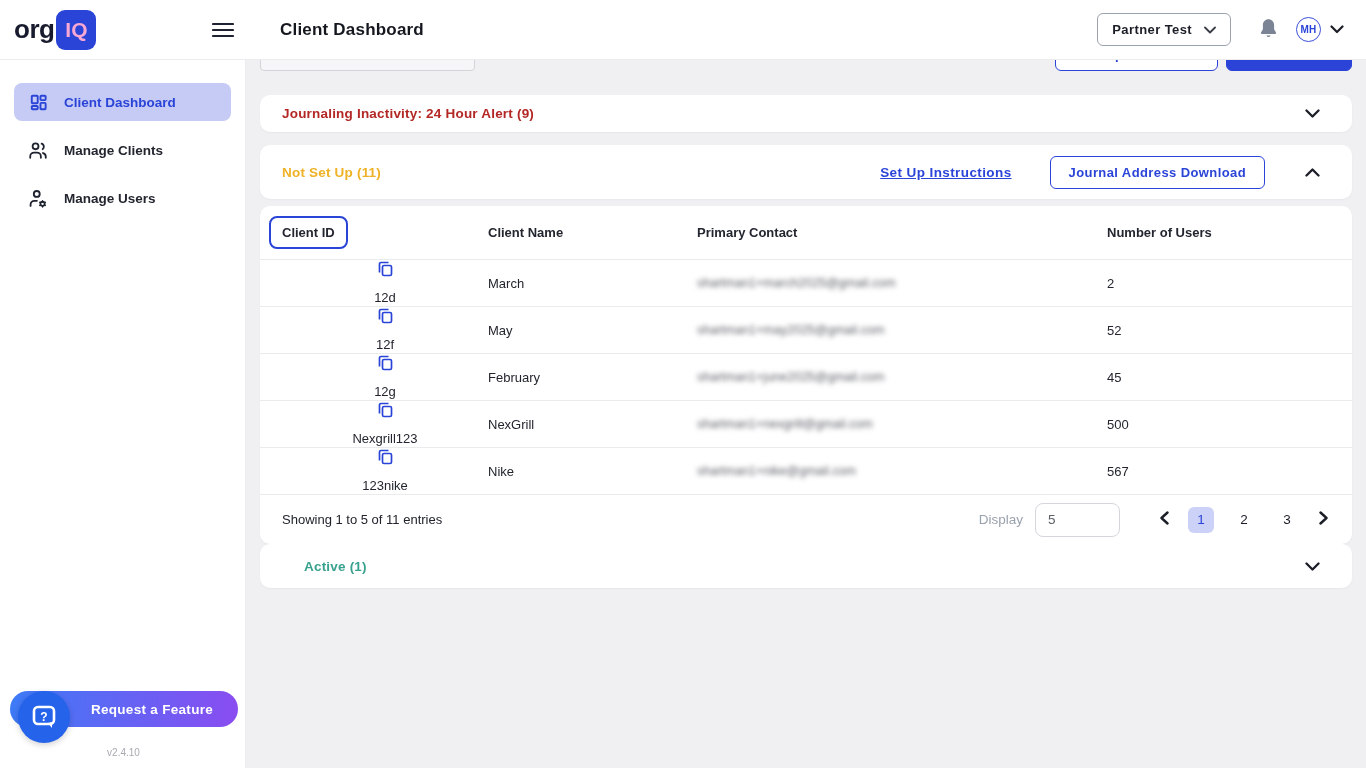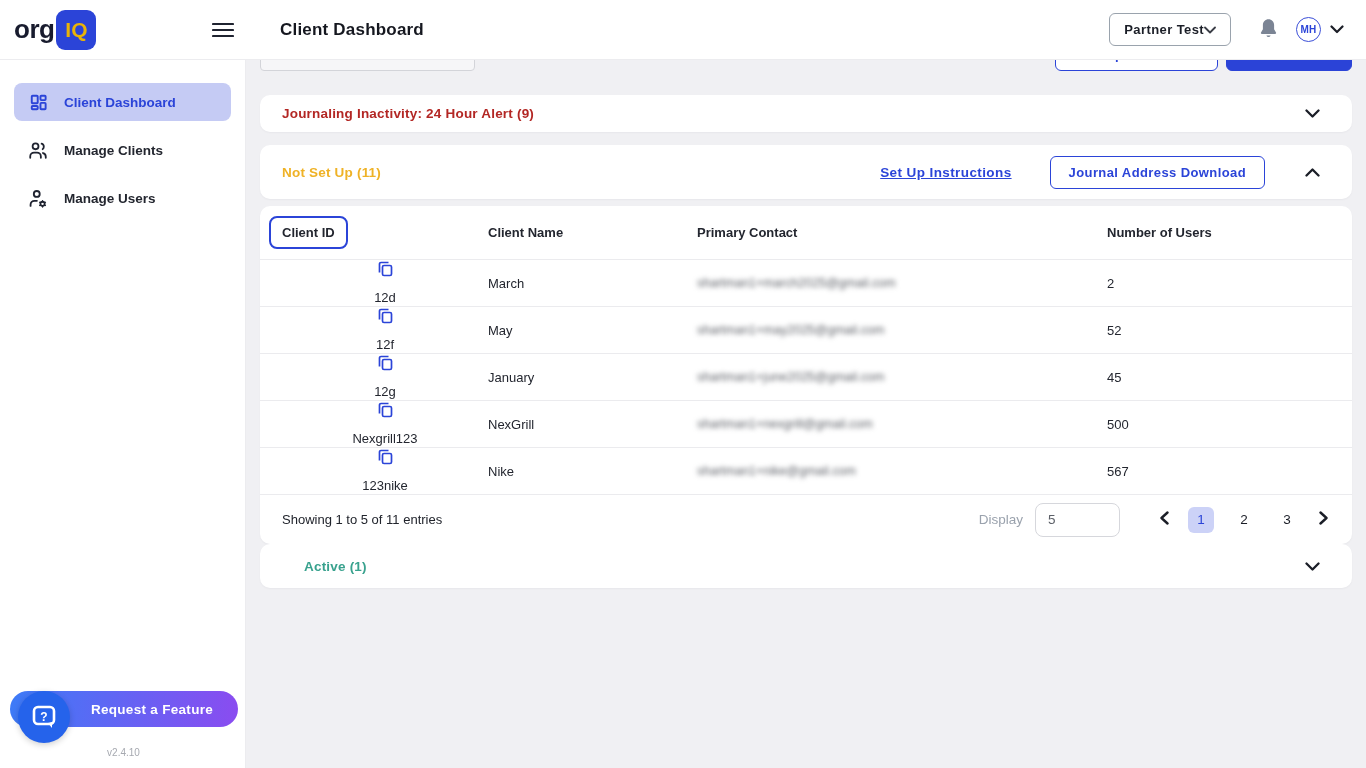--- a/index.html
+++ b/index.html
@@ -10,28 +10,28 @@
   .top-header {
     position:fixed; top:0; left:0; width:1366px; height:60px;
     background:#ffffff; display:flex; align-items:center; z-index:20;
     border-bottom:1px solid #ececef;
   }
   .logo { display:flex; align-items:center; margin-left:14px; width:110px; }
   .logo-org { font-size:26px; font-weight:700; color:#181b2e; letter-spacing:-0.5px; }
   .logo-iq {
     display:inline-flex; align-items:center; justify-content:center;
     width:40px; height:40px; margin-left:2px; border-radius:9px;
-    background:#2b44d8; color:#eab308; font-size:21px; font-weight:700;
+    background:#2b44d8; color:#f9a8d4; font-size:21px; font-weight:700;
   }
   .hamburger-btn { background:none; border:none; cursor:pointer; margin-left:84px; padding:4px; }
   .hamburger-btn svg { display:block; }
   .page-title { font-size:17px; font-weight:700; color:#15171f; margin-left:42px; letter-spacing:0.2px; }
   .header-right { margin-left:auto; display:flex; align-items:center; margin-right:20px; }
   .partner-select {
-    display:flex; align-items:center; background:#fff;
+    display:flex; align-items:center; gap:12px; background:#fff;
     border:1px solid #9aa3ad; border-radius:6px; padding:8px 14px;
     font-size:13px; font-weight:600; color:#1b1e27; letter-spacing:0.4px; cursor:pointer;
     font-family:inherit;
   }
   .bell-btn { background:none; border:none; cursor:pointer; margin-left:26px; padding:2px; }
   .avatar {
     width:25px; height:25px; border-radius:50%; border:1.5px solid #3b4fd8;
     display:flex; align-items:center; justify-content:center;
     font-size:10px; font-weight:700; color:#2b44d8; margin-left:16px; cursor:pointer;
     letter-spacing:0.3px; background:#fff;
@@ -352,21 +352,21 @@
           <button class="copy-btn">
             <span>
               <svg width="15" height="16" viewBox="0 0 15 16" fill="none" stroke="#2b44d8" stroke-width="1.7" stroke-linejoin="round">
                   <rect x="4.5" y="4.5" width="9" height="10" rx="1.5"></rect>
                   <path d="M10.5 1.5 H3 a1.5 1.5 0 0 0 -1.5 1.5 v8.5"></path>
                 </svg>
             </span>
           </button>
           <span>12g</span>
         </div>
-        <div>January</div>
+        <div>February</div>
         <div class="redacted">shartman1+june2025@gmail.com</div>
         <div>45</div>
       </div>
 
       <div class="t-row">
         <div class="id-cell">
           <button class="copy-btn">
             <span>
               <svg width="15" height="16" viewBox="0 0 15 16" fill="none" stroke="#2b44d8" stroke-width="1.7" stroke-linejoin="round">
                   <rect x="4.5" y="4.5" width="9" height="10" rx="1.5"></rect>

